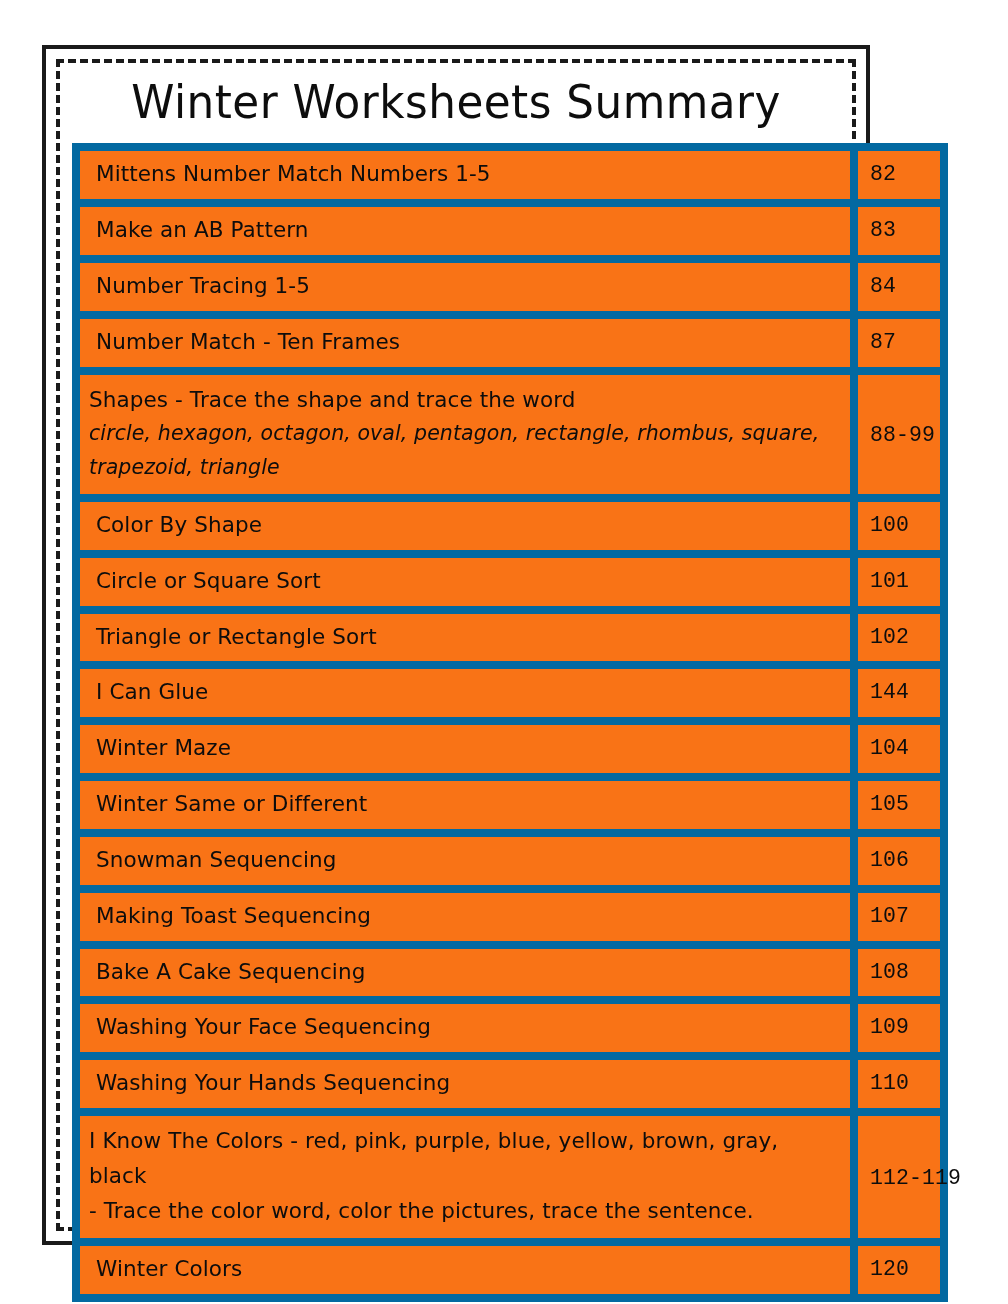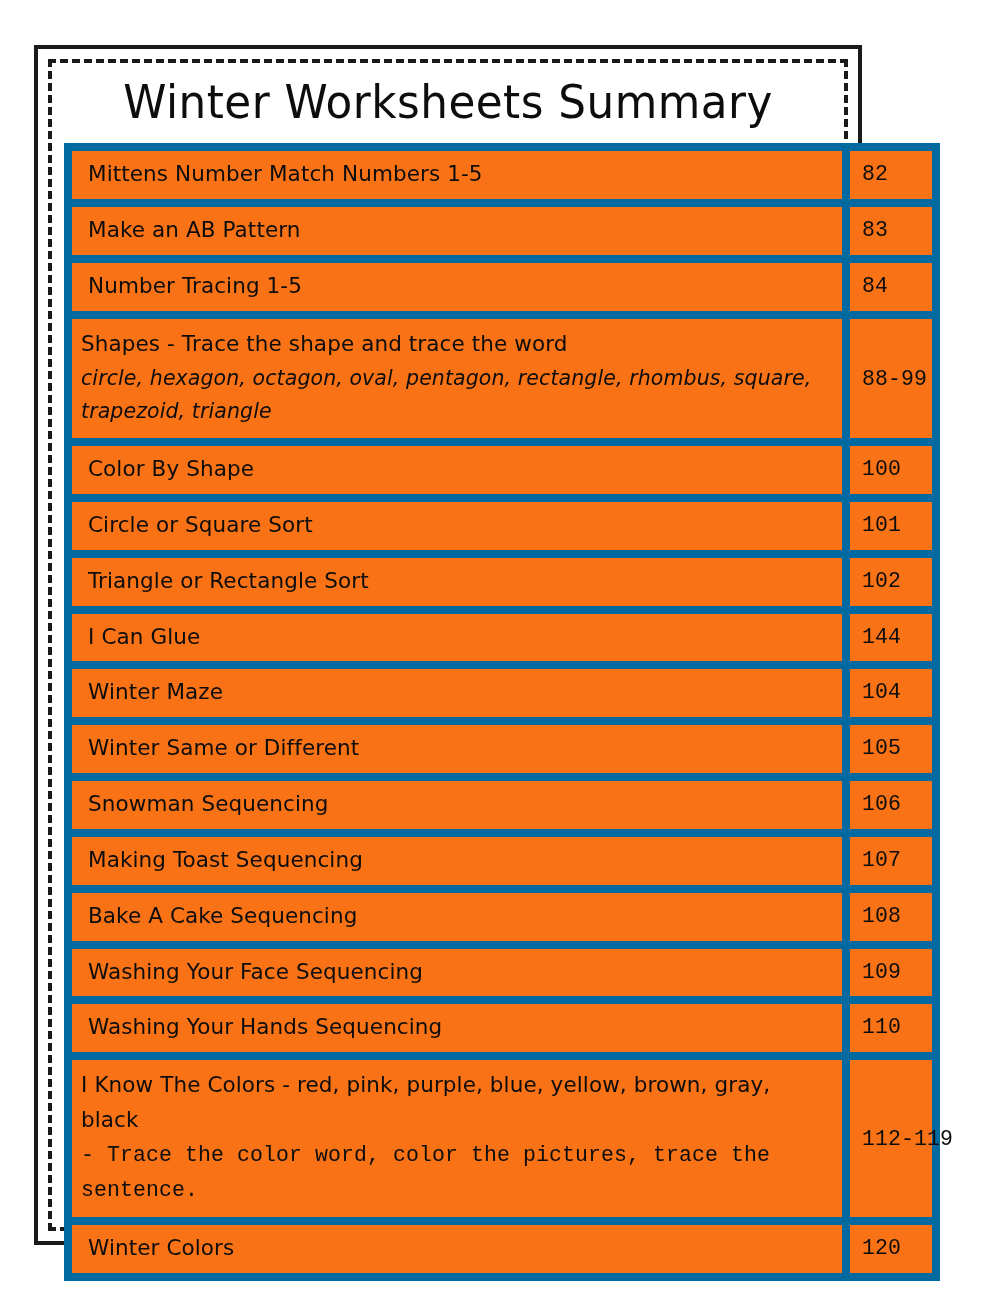--- a/index.html
+++ b/index.html
@@ -12,21 +12,21 @@
     width: 1008px;
     height: 1304px;
     position: relative;
     font-family: "DejaVu Sans", sans-serif;
     overflow: hidden;
   }
 
   
   #page-frame {
     position: absolute;
-    left: 34px;
+    left: 42px;
     top: 45px;
     width: 828px;
     height: 1200px;
     border: 4px solid #1a1a1a;
     box-sizing: border-box;
     background: #ffffff;
   }
 
   
   #dashed-frame {
@@ -108,21 +108,21 @@
   .cell-title.align-top { vertical-align: top; padding-top: 8px; padding-bottom: 10px; padding-left: 9px; }
 
   .line-sub {
     font-style: italic;
     font-size: 20.5px;
     letter-spacing: 0.1px;
     display: block;
     line-height: 1.62;
   }
   .line-main { display: block; }
-  .line-cont { display: block; font-family: Liberation Mono, monospace; }
+  .line-cont { display: block; }
 </style>
 </head>
 <body>
 
 <div id="page-frame">
   <div id="dashed-frame"></div>
 
   <div id="content">
 
     <h1 id="page-title">Winter Worksheets Summary</h1>
@@ -145,20 +145,26 @@
               <span class="line-main">Make an AB Pattern</span>
             </td>
             <td class="cell-pages">83</td>
           </tr>
           <tr class="row-single">
             <td class="cell-title">
               <span class="line-main">Number Tracing 1-5</span>
             </td>
             <td class="cell-pages">84</td>
           </tr>
+          <tr class="row-single">
+            <td class="cell-title">
+              <span class="line-main">Number Match - Ten Frames</span>
+            </td>
+            <td class="cell-pages">87</td>
+          </tr>
           <tr>
             <td class="cell-title align-top">
               <span class="line-main">Shapes - Trace the shape and trace the word</span>
               <span class="line-sub">circle, hexagon, octagon, oval, pentagon, rectangle, rhombus, square, trapezoid, triangle</span>
             </td>
             <td class="cell-pages align-top">88-99</td>
           </tr>
           <tr class="row-single">
             <td class="cell-title">
               <span class="line-main">Color By Shape</span>

